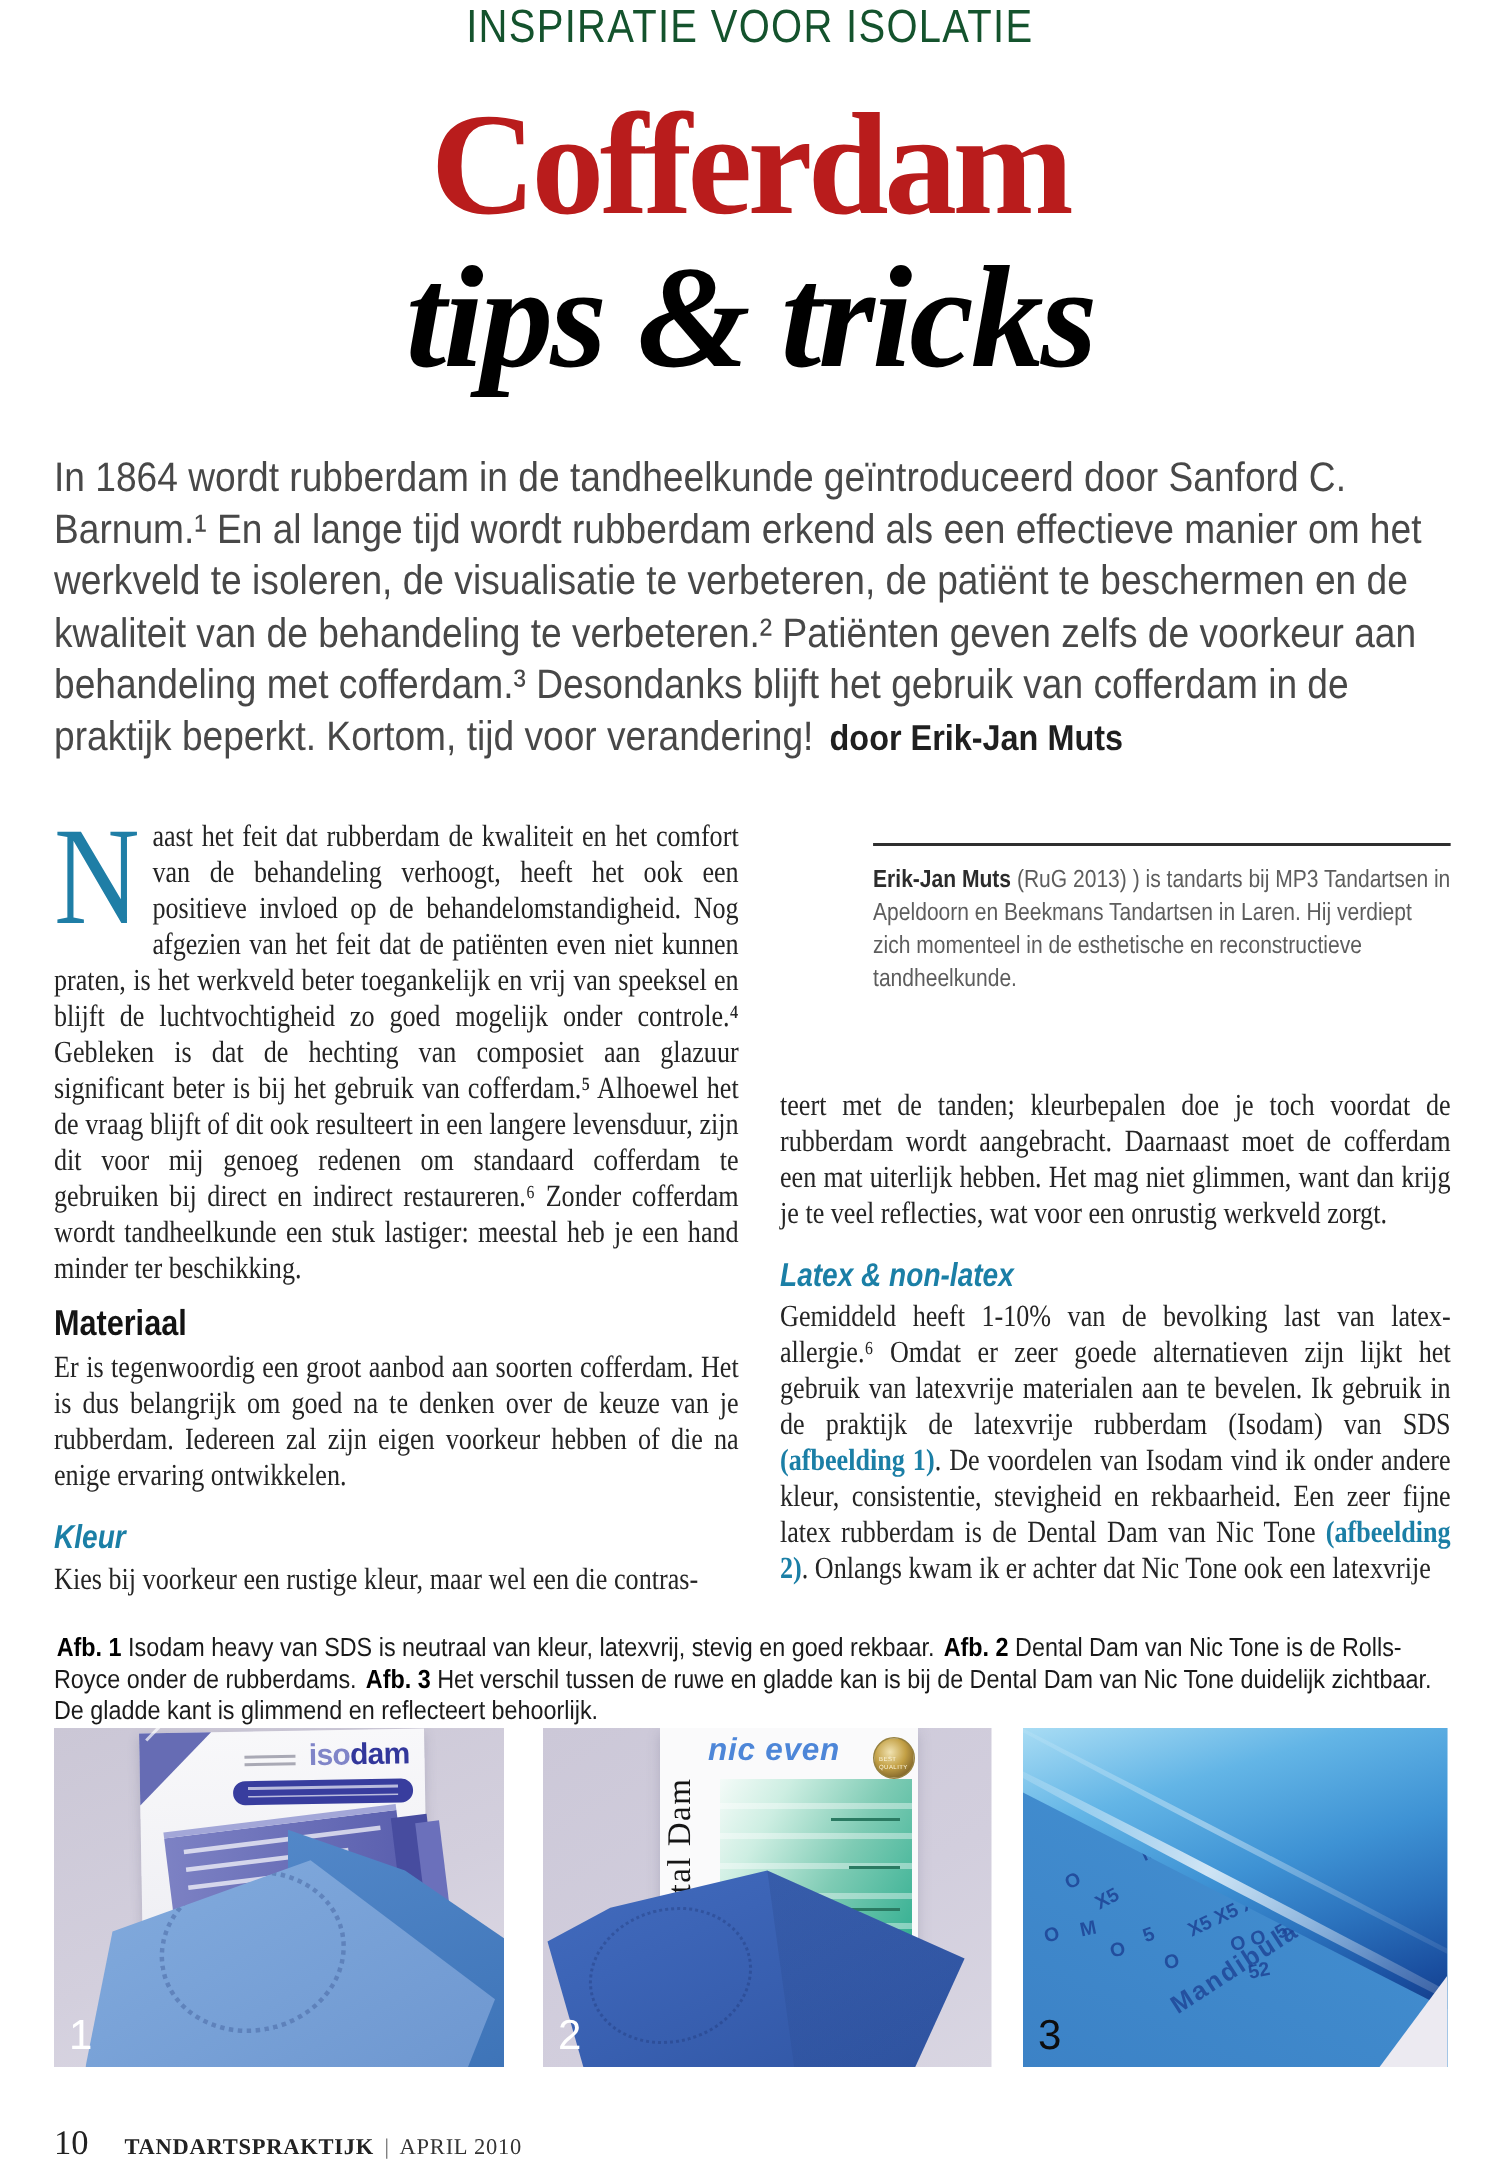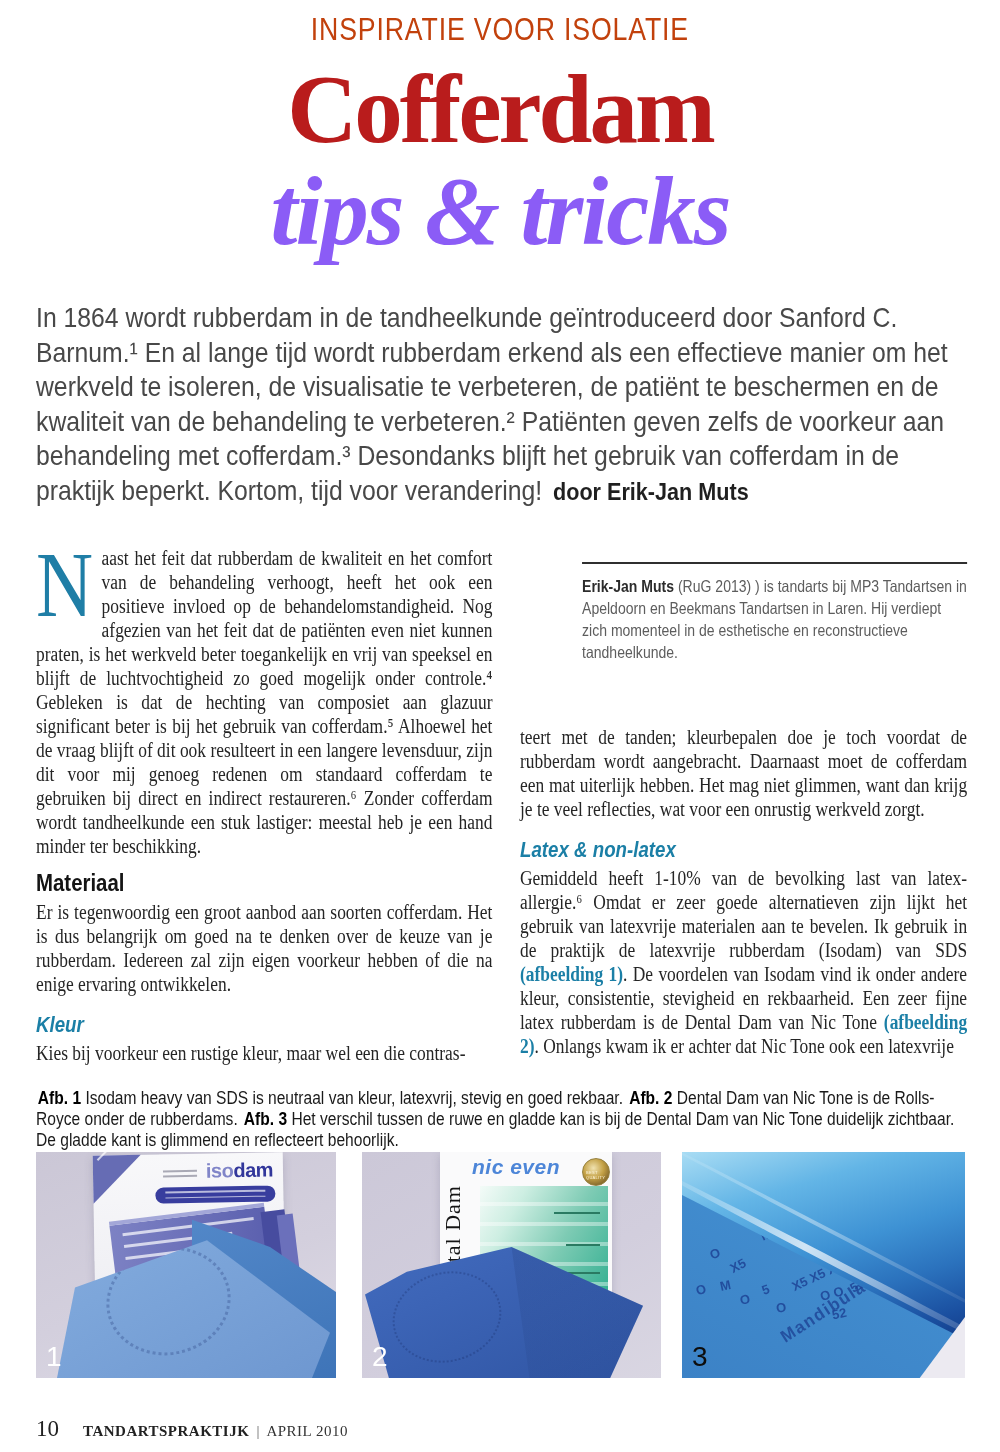--- a/index.html
+++ b/index.html
@@ -1,28 +1,28 @@
 <!DOCTYPE html>
 <html><head>
 <meta charset="utf-8">
 <style>
   * { margin:0; padding:0; box-sizing:border-box; }
   html,body { background:#ffffff; }
   body { width:1000px; height:1452px; position:relative; overflow:hidden;
          font-family:"Liberation Serif","DejaVu Serif",serif; }
 
   
-  .kicker { position:absolute; top:12px; left:0; width:1000px; text-align:center;
+  .kicker { position:absolute; top:0; left:0; width:1000px; text-align:center;
             font-family:"Liberation Sans","DejaVu Sans",sans-serif;
-            font-size:31px; color:#c2410c; }
+            font-size:31px; color:#14532d; }
   .kicker span { display:inline-block; transform:scaleX(.86); transform-origin:center; letter-spacing:1px; }
   .title-1 { position:absolute; top:58px; left:0; width:1000px; text-align:center;
              font-size:97px; line-height:104px; color:#b91c1c; letter-spacing:-3px; }
   .title-2 { position:absolute; top:160px; left:0; width:1000px; text-align:center;
-             font-size:97px; line-height:104px; color:#8b5cf6; font-style:italic; letter-spacing:-2px; }
+             font-size:97px; line-height:104px; color:#000000; font-style:italic; letter-spacing:-2px; }
 
   
   .intro { position:absolute; top:301px; left:36px; width:1032px;
            transform:scaleX(.9); transform-origin:left top;
            font-family:"Liberation Sans","DejaVu Sans",sans-serif;
            font-size:27.5px; line-height:34.5px; color:#484848; letter-spacing:0; }
   .byline { font-weight:bold; font-size:24px; color:#1f1f1f; margin-left:12px; }
 
   
   .col { position:absolute; top:546px; font-size:20.5px; line-height:24px;

